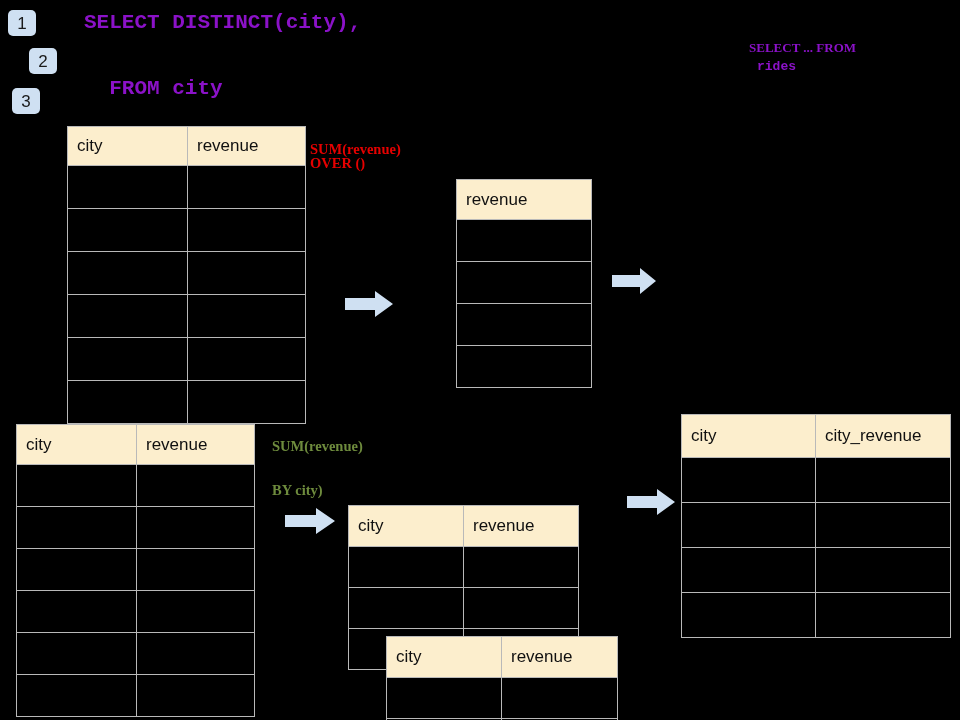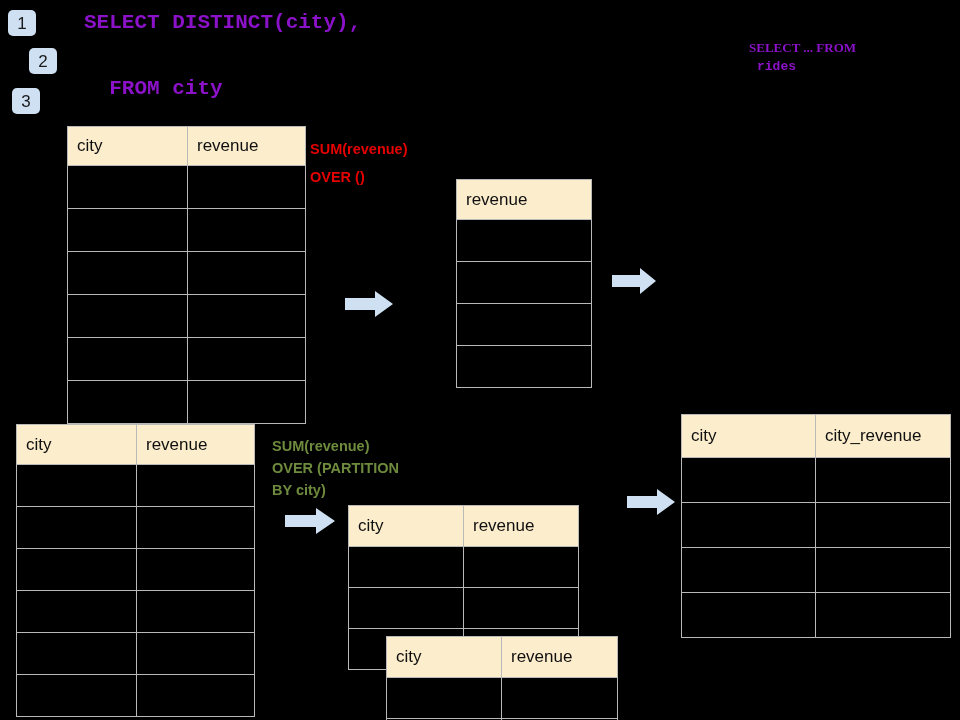--- a/index.html
+++ b/index.html
@@ -51,21 +51,21 @@
     font-weight: bold;
     font-size: 13px;
     line-height: 19px;
     white-space: pre;
     color: #8b12c8;
   }
 
   
   .annot {
     position: absolute;
-    font-family: Liberation Sans, sans-serif;
+    font-family: Liberation Serif, serif;
     font-weight: bold;
     font-size: 14.5px;
     line-height: 22px;
     white-space: pre;
   }
   .annot-red   { color: #e60000; }
   .annot-green { color: #6e8b3d; }
 
   
   .tbl {
@@ -106,24 +106,23 @@
   <div class="badge" style="left:29px; top:48px;">2</div>
   <div class="badge" style="left:12px; top:88px;">3</div>
 
   <div class="sql sql-purple" style="left:84px; top:12px;">SELECT DISTINCT(city),</div>
   <div class="sql sql-purple" style="left:84px; top:78px;">  FROM city</div>
 
   <div class="side-note" style="left:749px; top:38px;font-family:Liberation Serif, serif;">SELECT ... FROM</div>
   <div class="side-note" style="left:749px; top:57px;margin-left:8px;">rides</div>
 
   <div class="annot annot-red" style="left:310px; top:138px;">SUM(revenue)</div>
-  <div class="annot annot-red" style="left:310px; top:166px;">OVER ()</div>
+  <div class="annot annot-red" style="left:310px; top:152px;">OVER ()</div>
 
   <div class="annot annot-green" style="left:272px; top:435px;">SUM(revenue)</div>
-  <div class="annot annot-green" style="left:272px; top:457px;">OVER (PARTITION</div>
   <div class="annot annot-green" style="left:272px; top:479px;">BY city)</div>
 
   <table class="tbl" style="left:67px; top:126px; width:238px;">
     <colgroup>
         <col style="width:120px">
         <col style="width:118px">
       </colgroup>
     <thead>
       <tr>
         <th style="height:38px">city</th>

